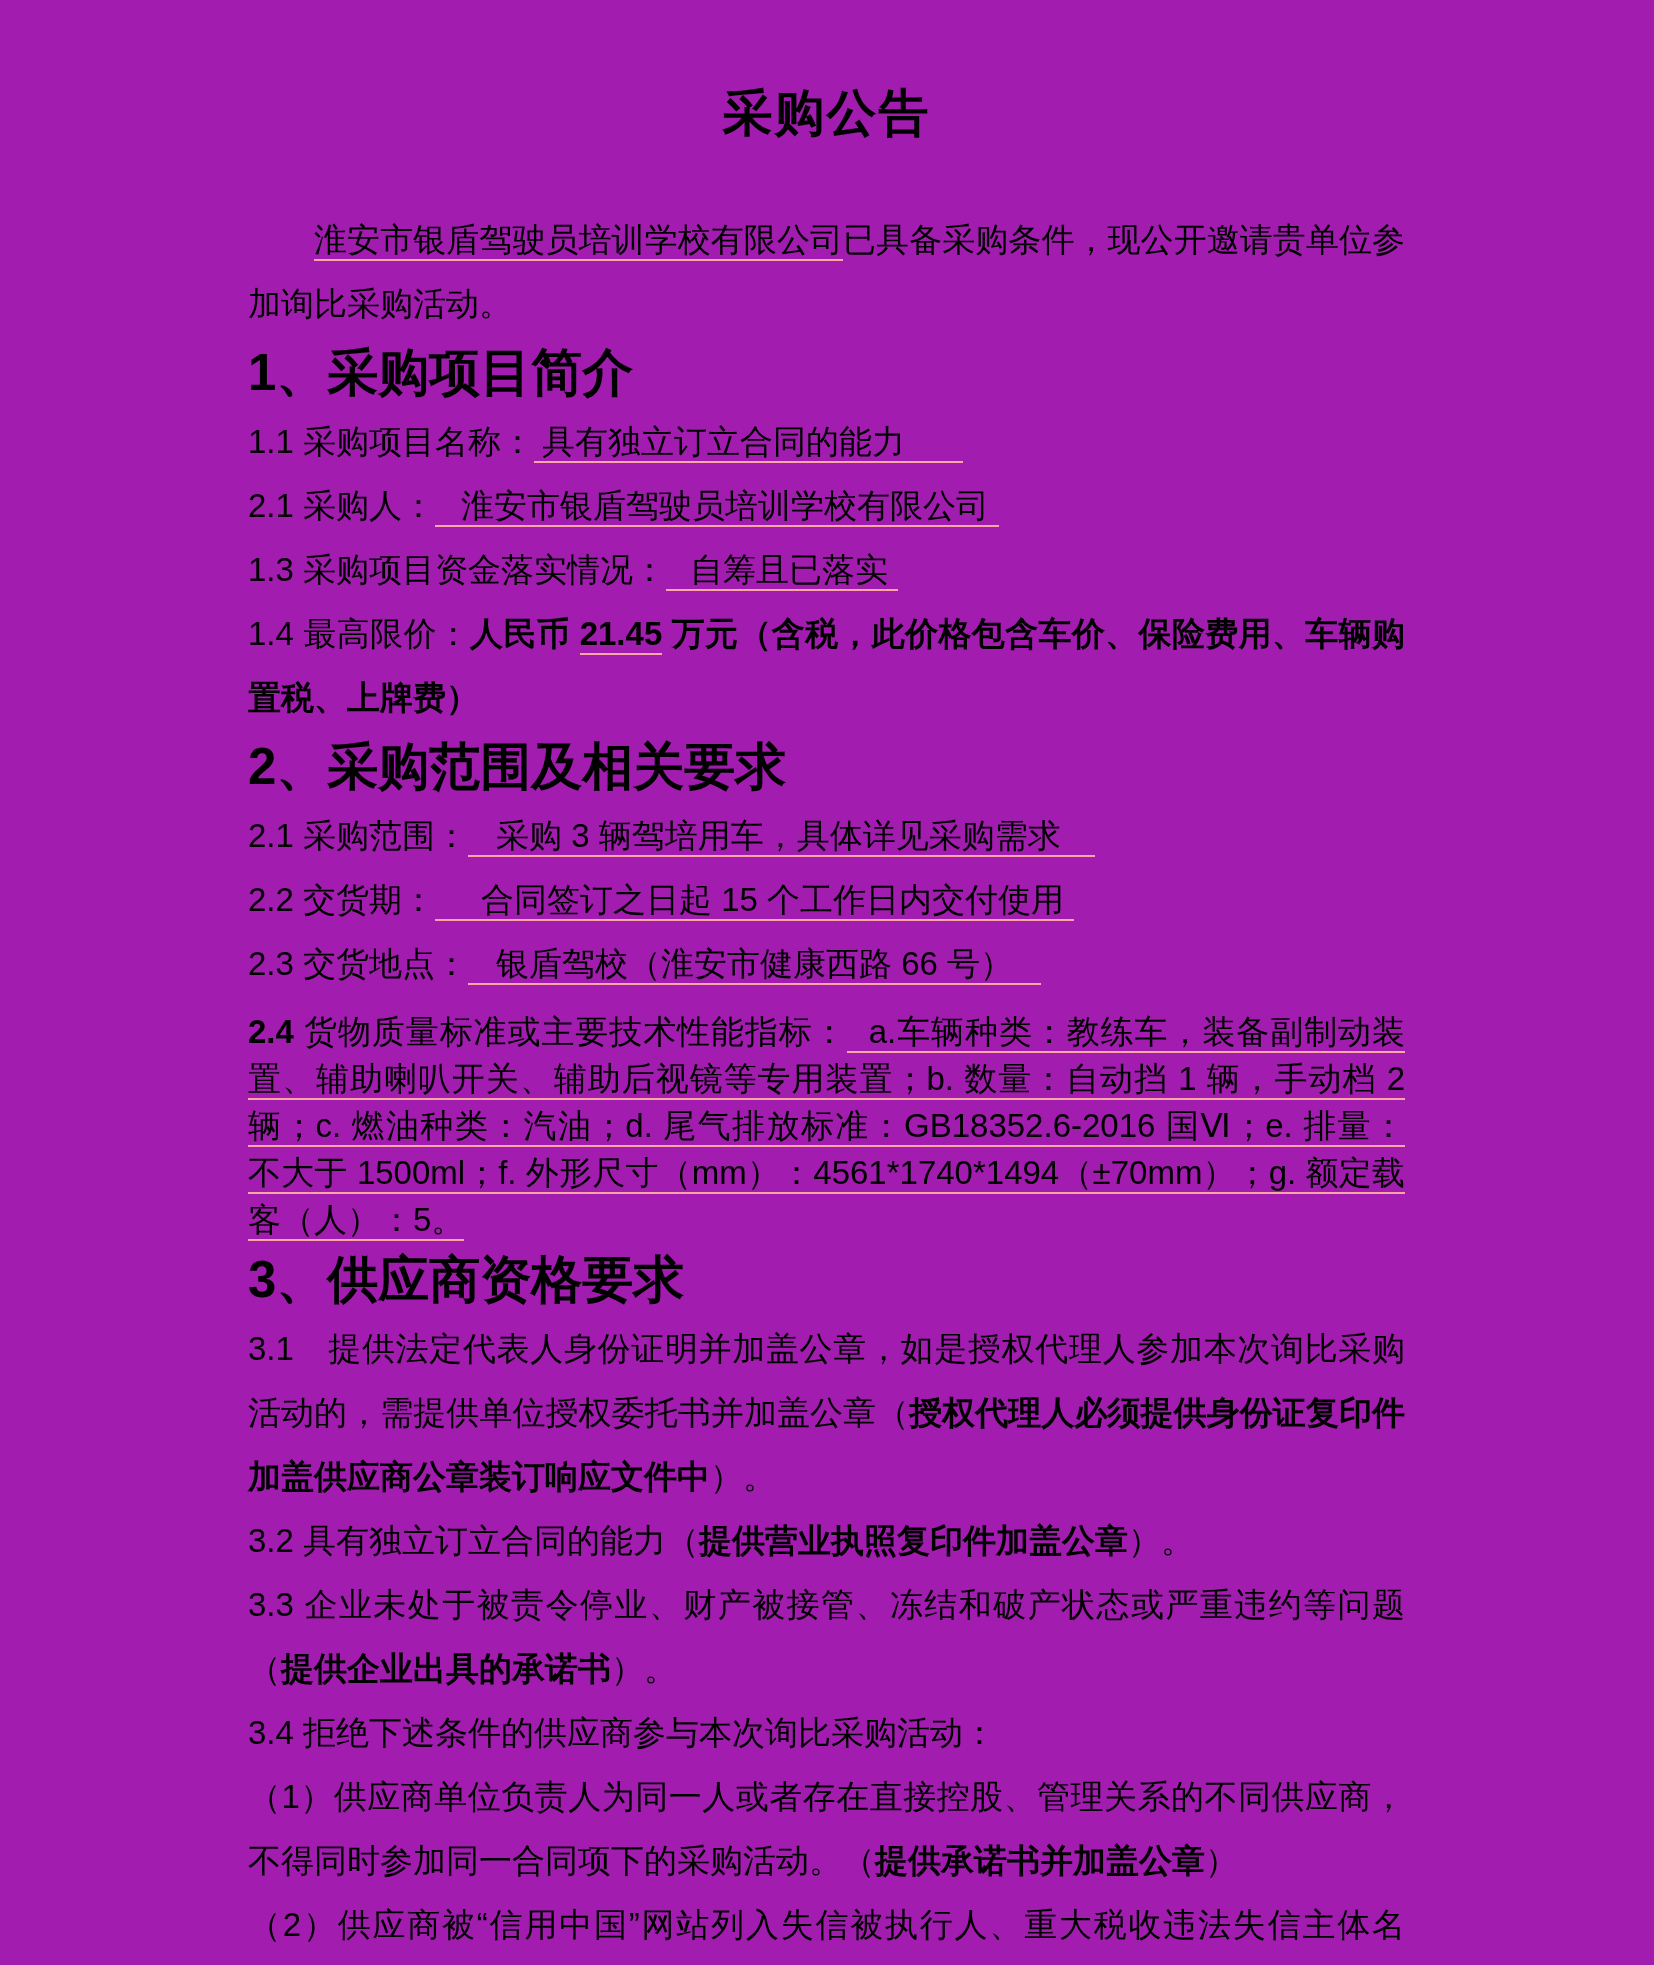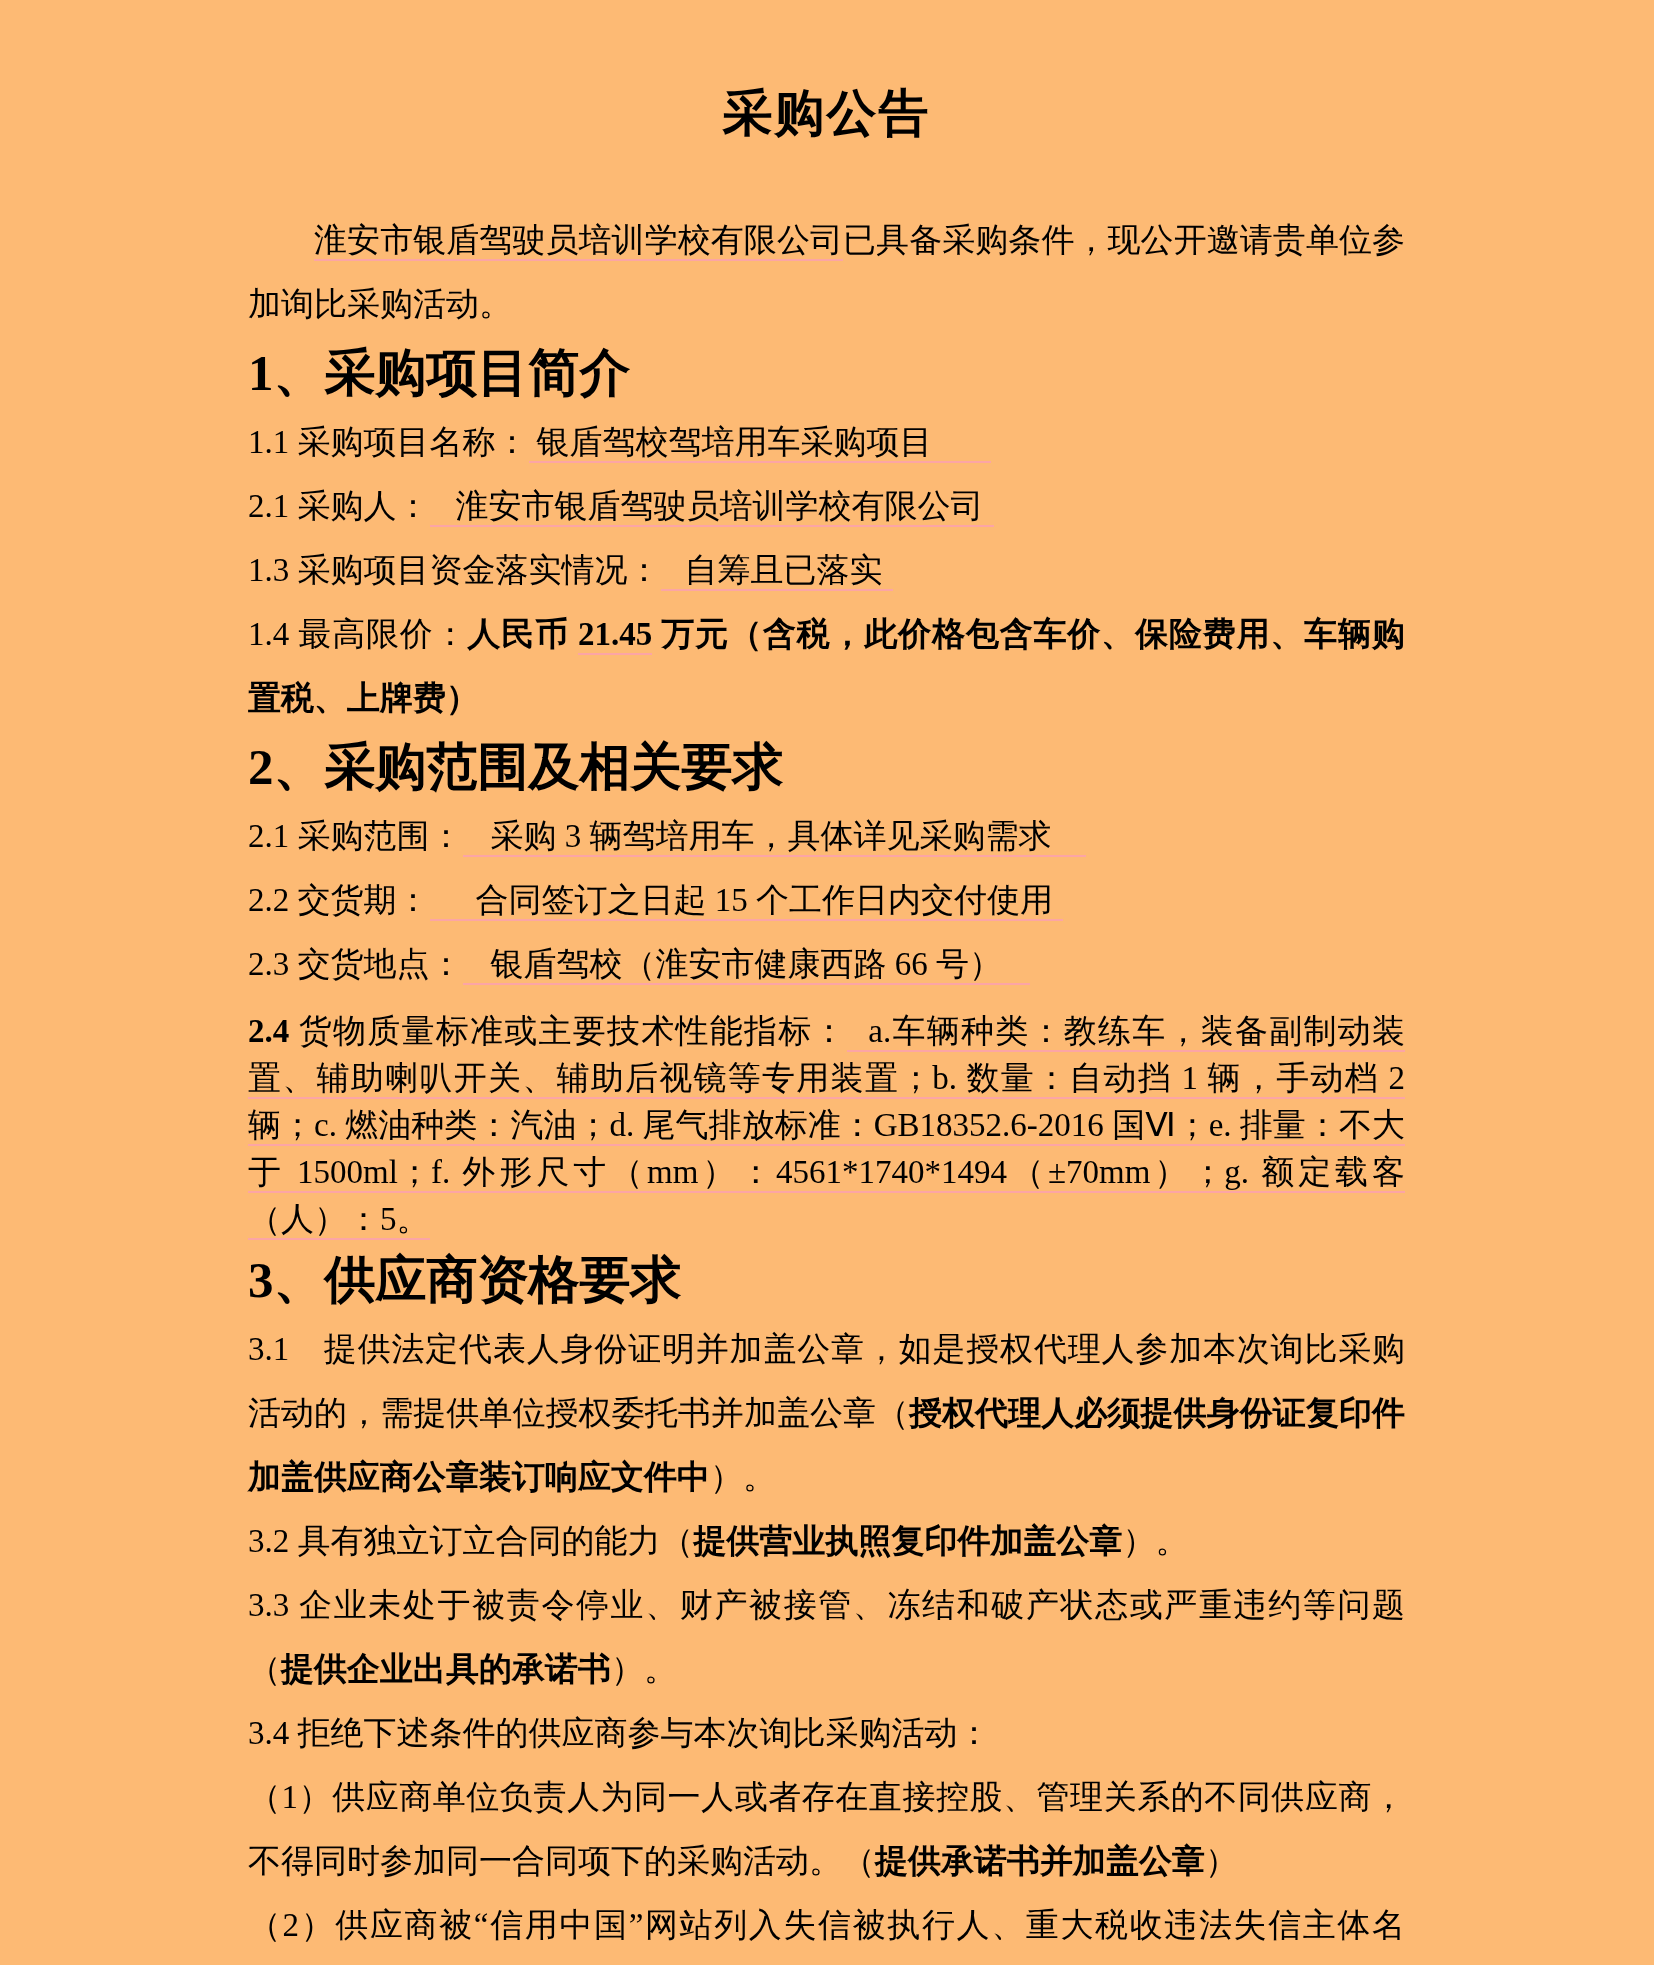--- a/index.html
+++ b/index.html
@@ -2,23 +2,23 @@
 <html><head>
 <meta charset="utf-8">
 <style>
   html, body { margin: 0; padding: 0; background: #ffffff; }
   .page {
     position: relative;
     width: 1654px;
     height: 1965px;
     box-sizing: border-box;
     padding: 0 249px 0 248px;
-    background: #fdba74;
+    background: #a21caf;
     color: #000000;
-    font-family: Liberation Serif, serif;
+    font-family: Liberation Sans, sans-serif;
     overflow: hidden;
   }
   .title {
     padding-top: 66px;
     line-height: 94px;
     font-size: 50px;
     font-weight: bold;
     text-align: center;
     letter-spacing: 2px;
   }
@@ -55,21 +55,21 @@
 <body>
 
 <div class="page">
 
   <div class="title">采购公告</div>
 
   <p class="body-p intro"><span class="u">淮安市银盾驾驶员培训学校有限公司</span><span>已具备采购条件，现公开邀请贵单位参加询比采购活动。</span></p>
 
   <h2 class="heading">1、采购项目简介</h2>
 
-  <p class="body-p"><span>1.1 采购项目名称：</span><span class="u val-1-1">银盾驾校驾培用车采购项目</span></p>
+  <p class="body-p"><span>1.1 采购项目名称：</span><span class="u val-1-1">具有独立订立合同的能力</span></p>
 
   <p class="body-p"><span>2.1 采购人：</span><span class="u val-1-2">淮安市银盾驾驶员培训学校有限公司</span></p>
 
   <p class="body-p"><span>1.3 采购项目资金落实情况：</span><span class="u val-1-3">自筹且已落实</span></p>
 
   <p class="body-p"><span>1.4 最高限价：</span><span class="b">人民币 </span><span class="b u">21.45</span><span class="b"> 万元（含税，此价格包含车价、保险费用、车辆购置税、上牌费）</span></p>
 
   <h2 class="heading">2、采购范围及相关要求</h2>
 
   <p class="body-p"><span>2.1 采购范围：</span><span class="u val-2-1">采购 3 辆驾培用车，具体详见采购需求</span></p>

